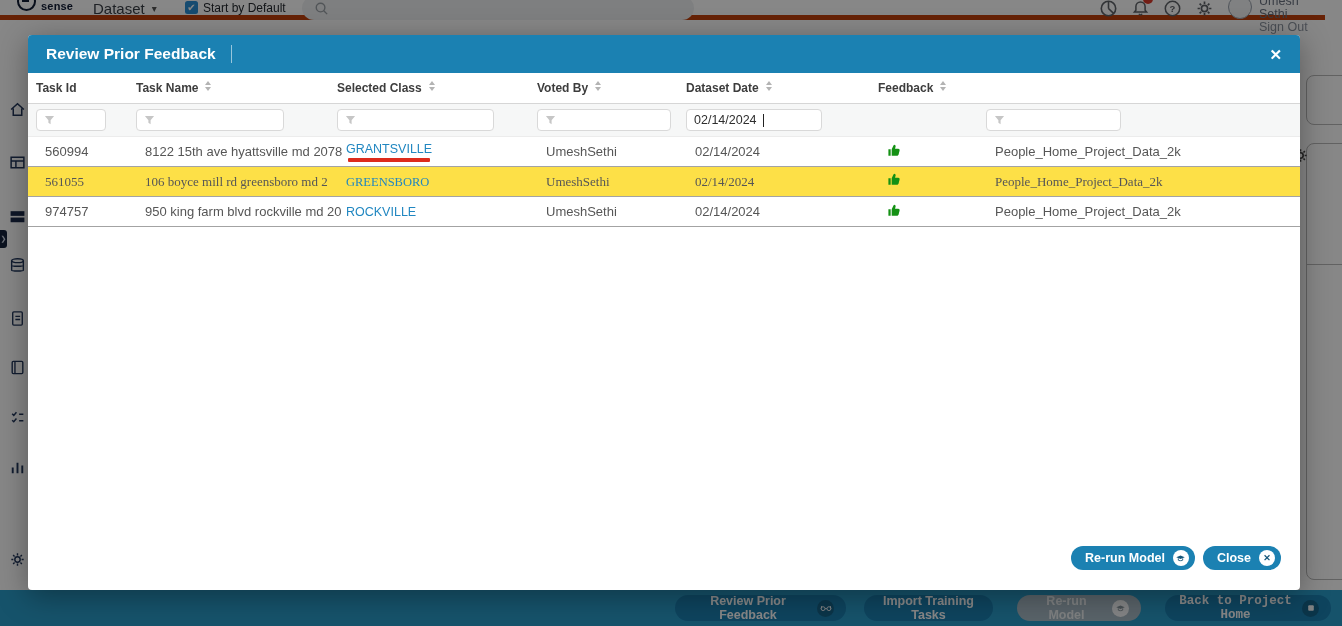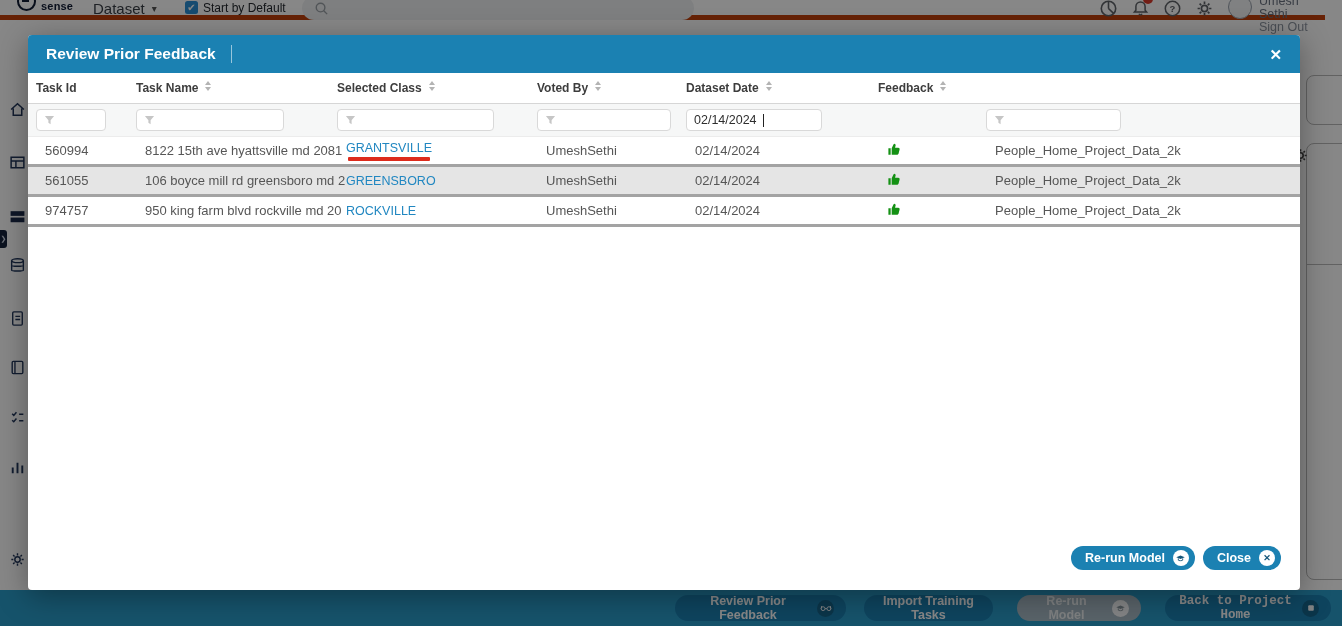--- a/index.html
+++ b/index.html
@@ -67,22 +67,22 @@
   .sort i { width:0; height:0; border-left:3.5px solid transparent; border-right:3.5px solid transparent; }
   .sort .up { border-bottom:4px solid #b3b3b3; }
   .sort .dn { border-top:4px solid #b3b3b3; }
 
   .t-filters { height:33px; background:#f6f7f7; border-bottom:1px solid #ececec; }
   .fbox { width:148px; height:22px; background:#fff; border:1px solid #d9d9d9; border-radius:4px; display:flex; align-items:center; padding:0 7px; gap:6px; }
   .fb1 { width:70px; } .fb3 { width:157px; } .fb4 { width:134px; } .fb5 { width:136px; } .fb7 { width:135px; }
   .fbox .val { font-size:12.5px; color:#2e2e2e; }
   .caret-bar { width:1px; height:13px; background:#222; }
 
-  .t-row { height:30px; font-size:13px; color:#565656; border-bottom:3px solid #a3a3a3;padding-left:17px; }
-  .t-row:nth-child(2) { background:#e5e5e5; }
+  .t-row { height:30px; font-size:13px; color:#565656; border-bottom:1px solid #a3a3a3;padding-left:17px; }
+  .t-row:nth-child(2) { background:#fde047;font-family:Liberation Serif, serif; }
   .t-row > div { overflow:hidden; white-space:nowrap; padding-right:8px; }
   .cell-link { color:var(--link,#2187c1); font-size:12.5px; cursor:pointer; }
   .red-bar { height:4px; width:82px; background:var(--underline-red,#dd2b1c); border-radius:1px; margin:2px 0 0 2px; }
   .cell-thumb { padding-left:24px; }
 
   .m-footer { position:absolute; right:19px; bottom:20px; display:flex; gap:8px; }
   .m-btn { height:24px; border:none; border-radius:12px; background:var(--accent,#1b81b2); color:#fff; font-size:12.5px; font-weight:bold; display:flex; align-items:center; gap:8px; padding:0 6px 0 14px; cursor:pointer; font-family:"Liberation Sans",sans-serif; }
   .m-btn .circ { width:16px; height:16px; border-radius:50%; background:#fff; display:flex; align-items:center; justify-content:center; color:#15567a; font-size:9px; font-weight:bold; }
 </style>
 </head>
@@ -327,21 +327,21 @@
             <svg width="11" height="11" viewBox="0 0 12 12">
               <path d="M1 1h10L7.2 5.6V10L4.8 8.4V5.6z" fill="#c6c6c6"></path>
             </svg>
           </div>
         </div>
     </div>
 
     <div>
       <div class="grid7 t-row">
         <div>560994</div>
-        <div>8122 15th ave hyattsville md 2081</div>
+        <div>8122 15th ave hyattsville md 2078</div>
         <div><span class="cell-link">GRANTSVILLE</span><div class="red-bar"></div></div>
         <div>UmeshSethi</div>
         <div>02/14/2024</div>
         <div class="cell-thumb"><svg width="15" height="15" viewBox="0 0 16 16">
               <path d="M1.5 6.6h2.4v7H1.5zM5 13.6h5.7c.8 0 1.5-.55 1.67-1.3l1.07-4.4c.22-.9-.46-1.8-1.39-1.8H8.6l.63-2.6c.16-.66-.24-1.33-.9-1.49-.56-.14-1.14.1-1.42.6L5 6.6z" fill="#149114"></path>
             </svg></div>
         <div>People_Home_Project_Data_2k</div>
       </div>
       <div class="grid7 t-row">
         <div>561055</div>

